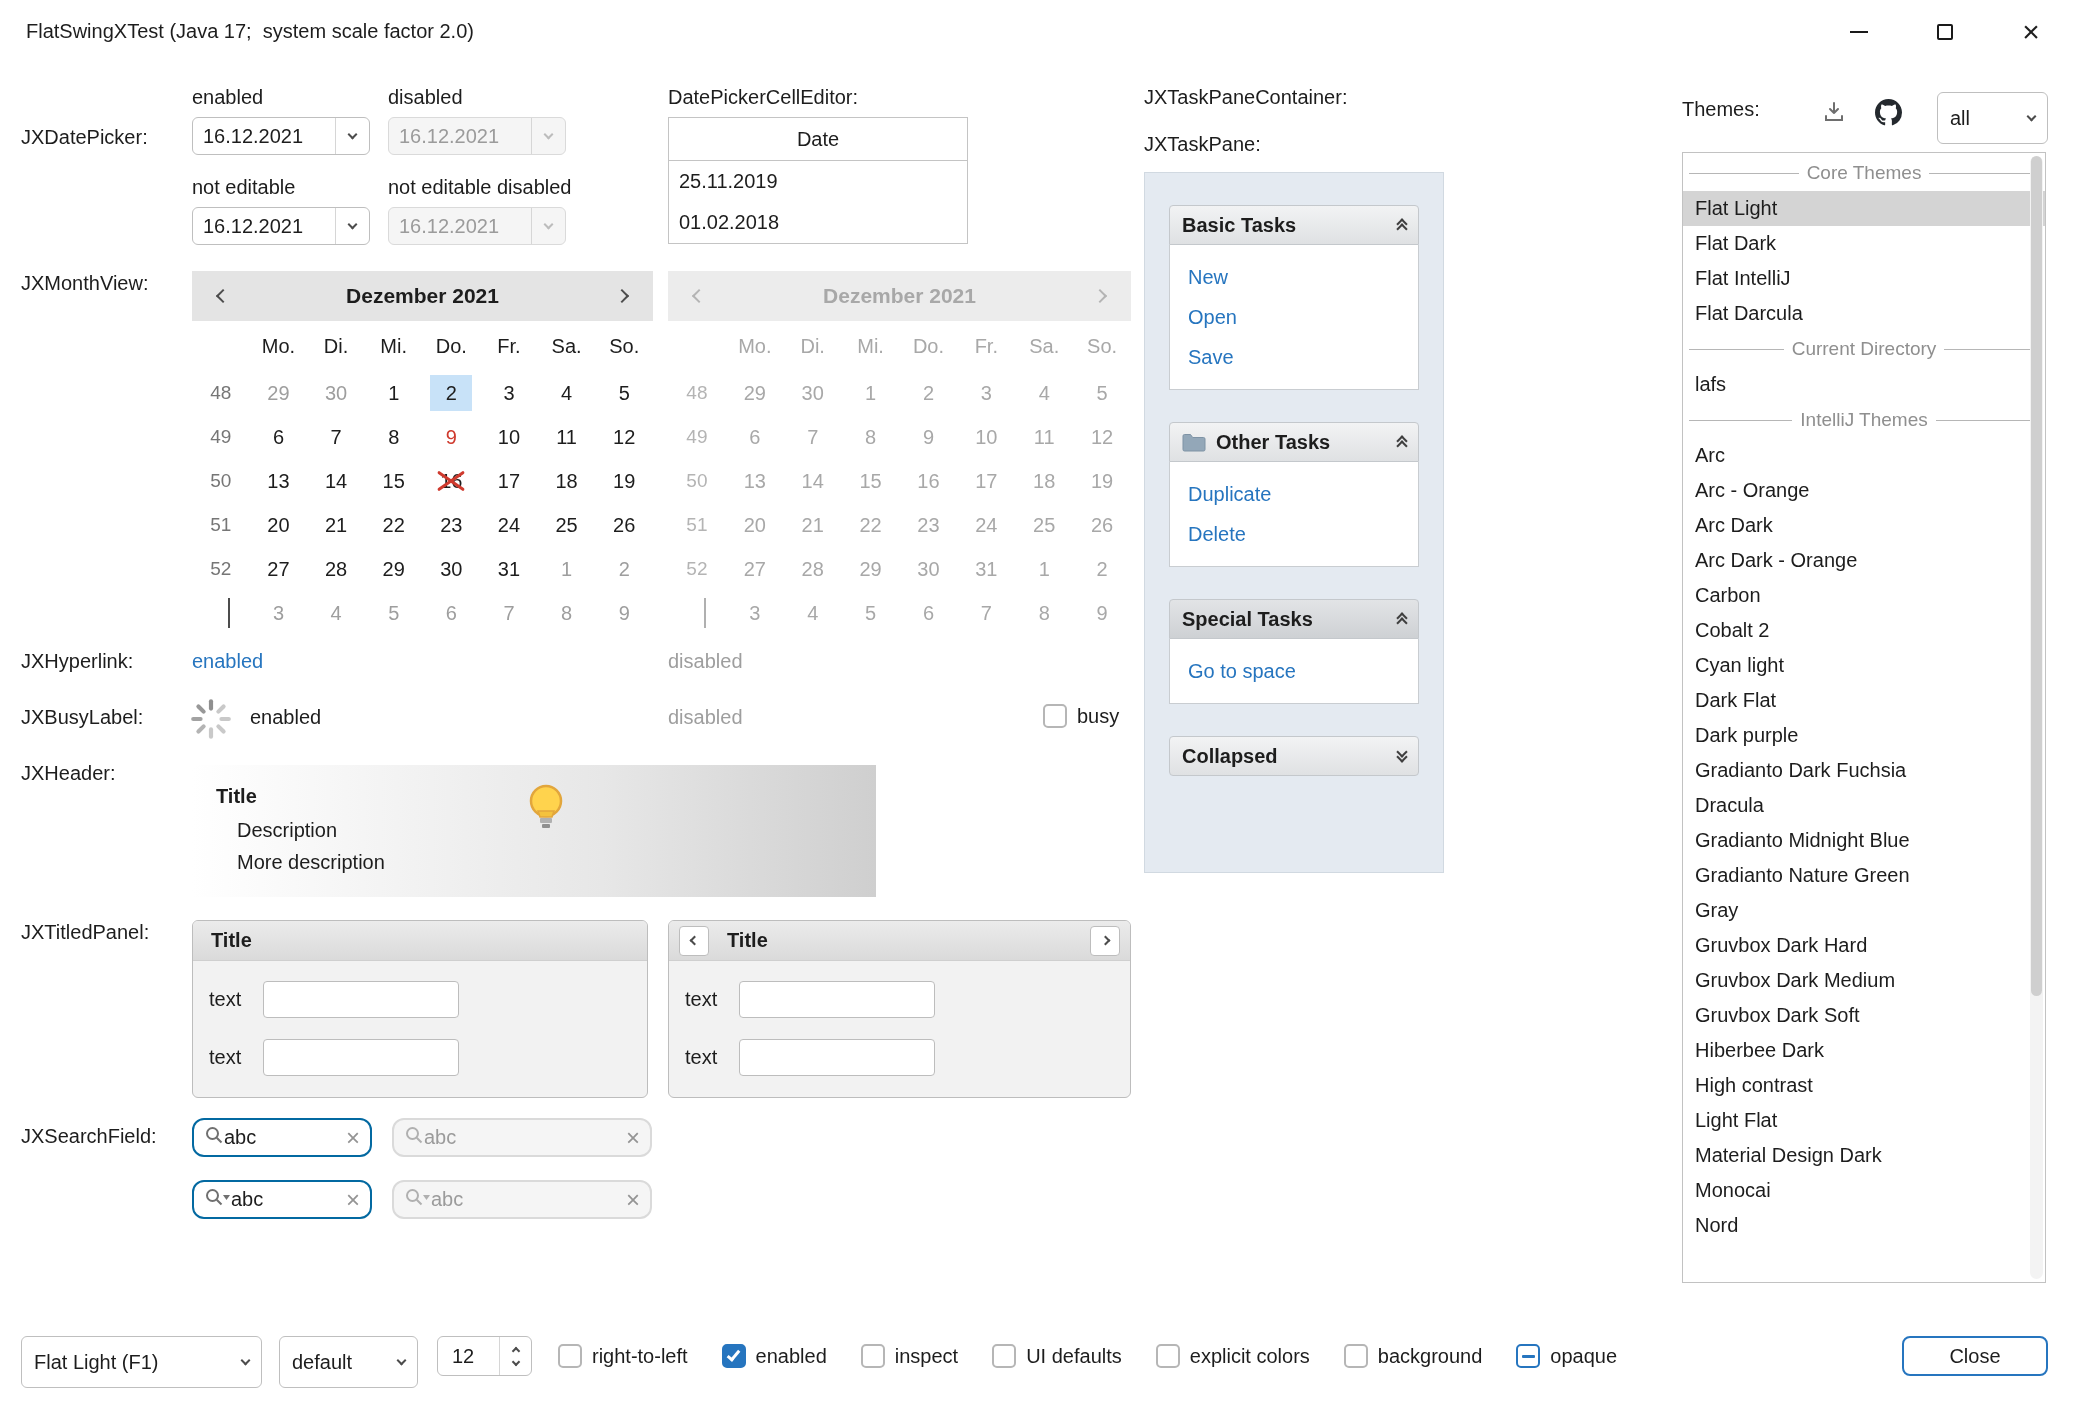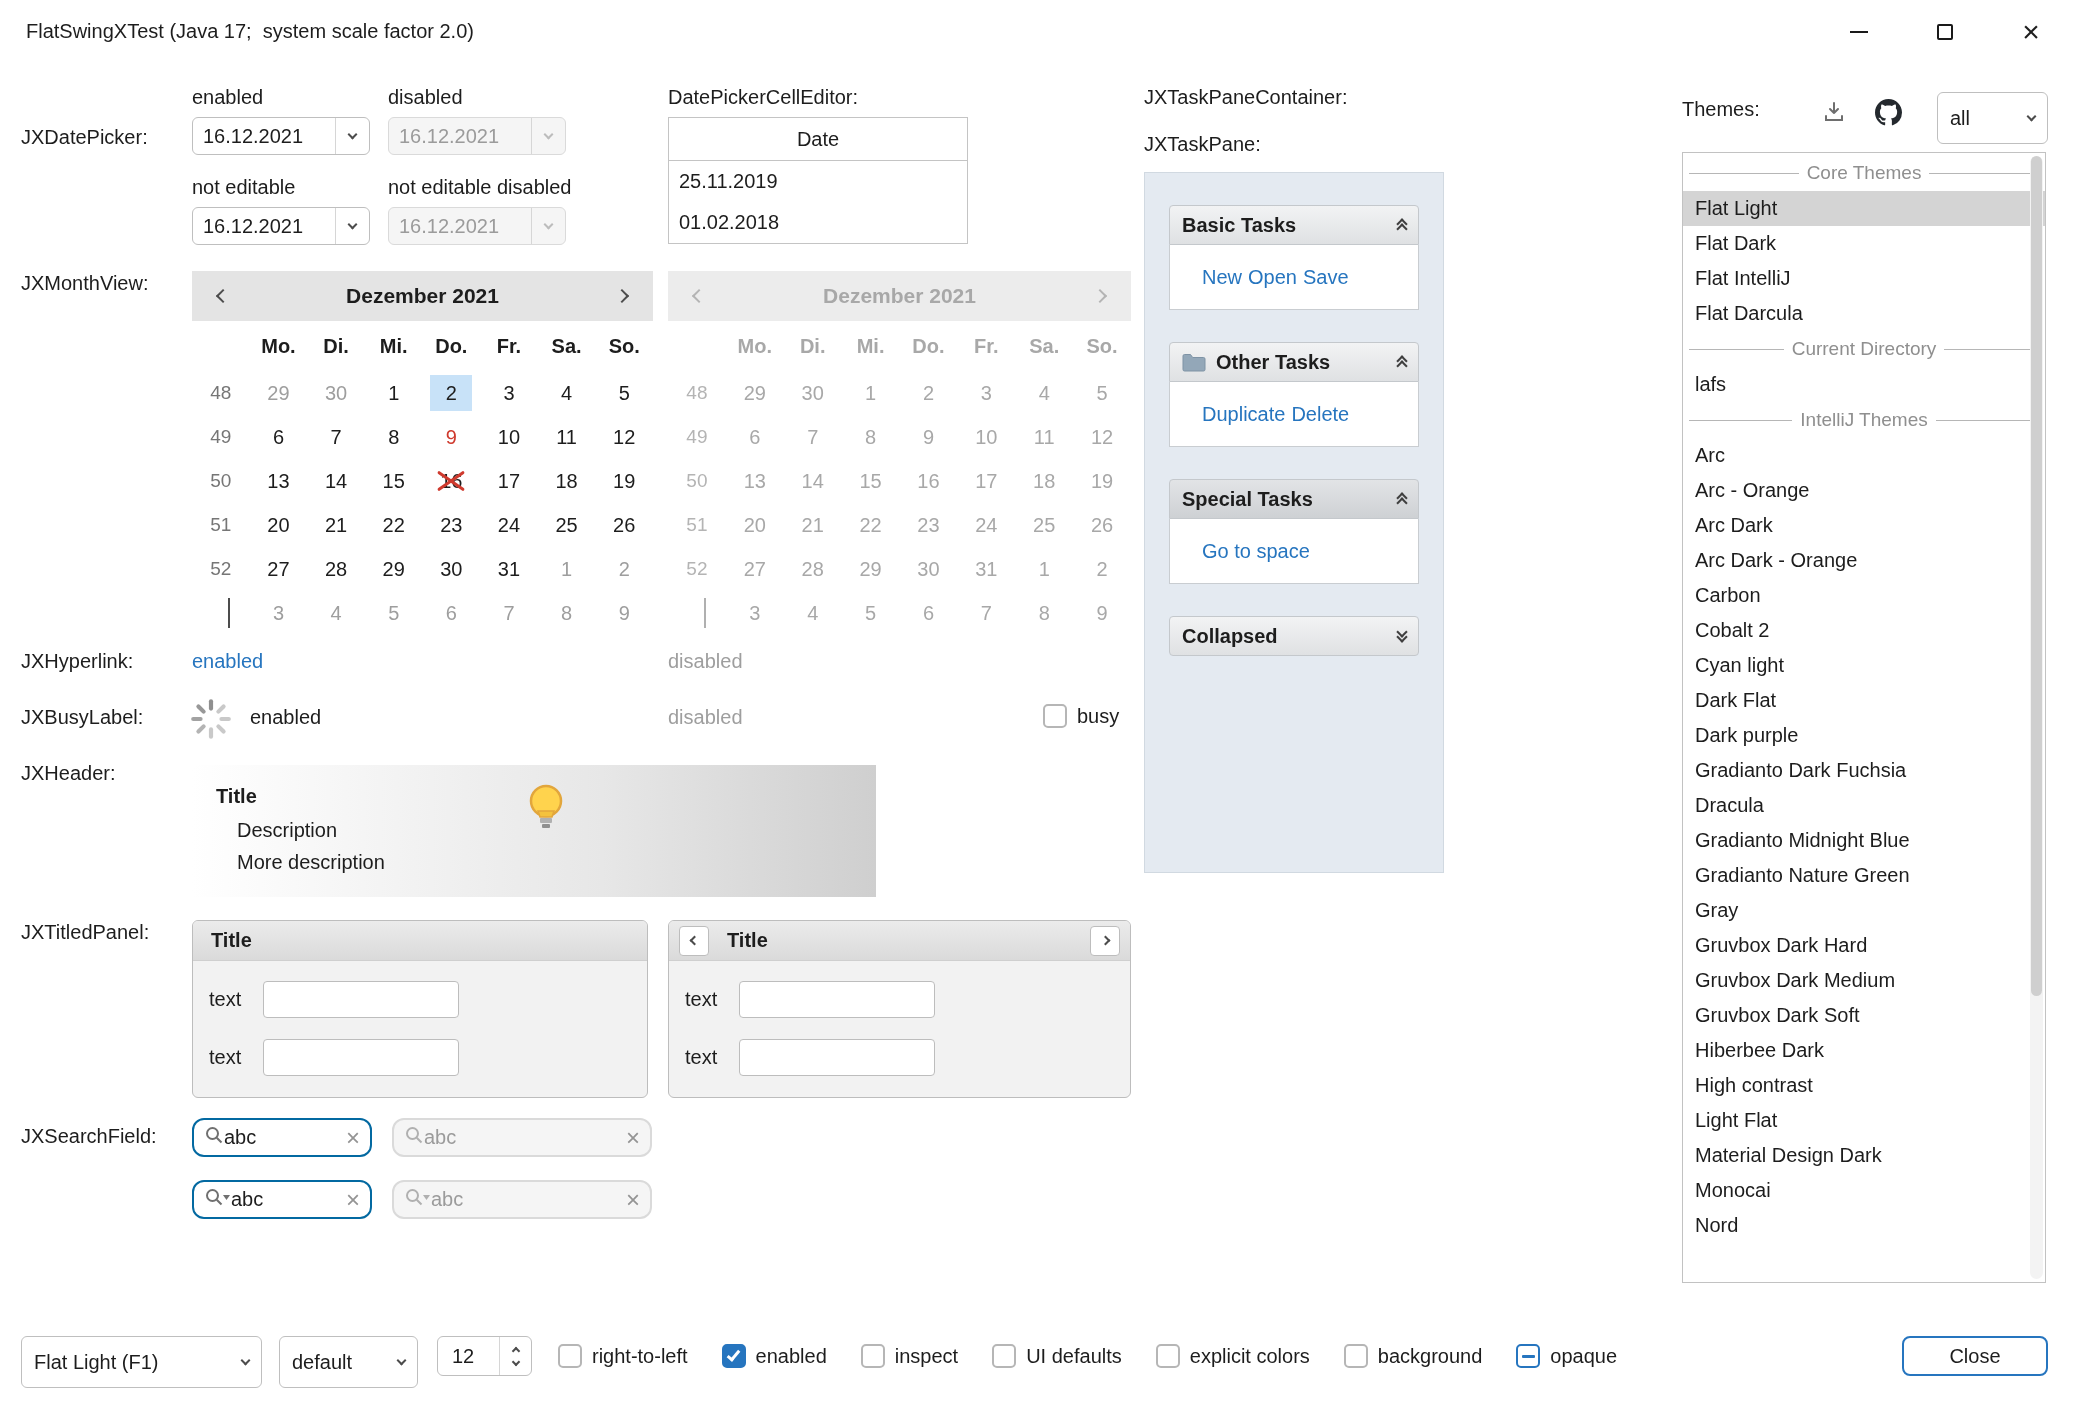--- a/index.html
+++ b/index.html
@@ -42,21 +42,21 @@
   #celleditor-table .thead{height:43px;display:flex;align-items:center;justify-content:center;border-bottom:1px solid #c4c4c4}
   #celleditor-table .trow{height:41px;display:flex;align-items:center;padding-left:10px}
 
   
   .calendar{position:absolute}
   .cal-header{height:50px;background:#e4e4e4;display:flex;align-items:center;padding:0 14px}
   .cal-nav{width:34px;height:100%;display:flex;align-items:center;justify-content:center}
   .cal-title{flex:1;text-align:center;font-weight:bold;font-size:21px}
   .cal-grid{display:grid;grid-template-columns:repeat(8,1fr);margin-top:6px}
   .cal-cell{height:44px;display:flex;align-items:center;justify-content:center;font-size:20px;position:relative}
-  .cal-cell.dh{font-weight:bold;height:38px}
+  .cal-cell.dh{font-weight:normal;height:38px}
   .cal-cell.wk{color:#767676;font-size:19px}
   .dnum{font-style:normal;min-width:42px;height:36px;display:flex;align-items:center;justify-content:center}
   .day.muted{color:#9e9e9e}
   .day.selected .dnum{background:#c8e2f8}
   .day.flagged{color:#cf3a2e}
   .day.crossed::before,.day.crossed::after{content:'';position:absolute;left:50%;top:50%;width:32px;height:3px;background:#cf3a2e;border-radius:2px}
   .day.crossed::before{transform:translate(-50%,-50%) rotate(35deg)}
   .day.crossed::after{transform:translate(-50%,-50%) rotate(-35deg)}
   .wk.bar::after{content:'';position:absolute;left:62%;top:7px;height:30px;width:2px;background:#4c4c4c}
   .calendar.disabled .cal-cell,.calendar.disabled .cal-title{color:#a8a8a8}
@@ -70,21 +70,21 @@
   .taskpane{margin-bottom:32px}
   .taskpane:nth-child(3){margin-top:10px}
   .taskpane:nth-child(4){margin-top:26px}
   .tp-head{height:40px;background:linear-gradient(#f2f3f4,#dfe1e3);border:1px solid #c4c8cc;border-radius:4px 4px 0 0;display:flex;align-items:center;padding:0 12px;font-weight:bold;font-size:20px;gap:10px}
   .taskpane.highlighted .tp-head{background:linear-gradient(#e2e4e6,#ced1d4)}
   .taskpane.collapsed .tp-head{border-radius:4px}
   .tp-chevrons{margin-left:auto;display:flex;flex-direction:column;gap:0px}
   .tp-chevrons .chev{width:8px;height:8px;border-width:2px;border-color:#3f3f3f}
   .tp-chevrons.expanded .chev{transform:rotate(-135deg);margin-bottom:-3px}
   .tp-chevrons.collapsed .chev{transform:rotate(45deg);margin-top:-3px}
-  .tp-body{background:#fff;border:1px solid #c9cdd1;border-top:none;padding:15px 32px;display:flex;flex-direction:row;gap:6px}
+  .tp-body{background:#fff;border:1px solid #c9cdd1;border-top:none;padding:15px 18px;display:flex;flex-direction:column;gap:6px}
   .tp-link{color:#2675bf;font-size:20px;line-height:34px}
   .folder-icon{display:inline-flex}
 
   
   #hyperlink-enabled{position:absolute;left:192px;top:650px;color:#2675bf;font-size:20px}
   #hyperlink-disabled{position:absolute;left:668px;top:650px;color:#9e9e9e;font-size:20px}
   #busy-spinner{position:absolute;left:188px;top:696px}
   #busy-enabled{position:absolute;left:250px;top:706px}
   #busy-disabled{position:absolute;left:668px;top:706px;color:#9e9e9e}
   #busy-cb{position:absolute;left:1043px;top:704px;display:flex;align-items:center;gap:10px}

